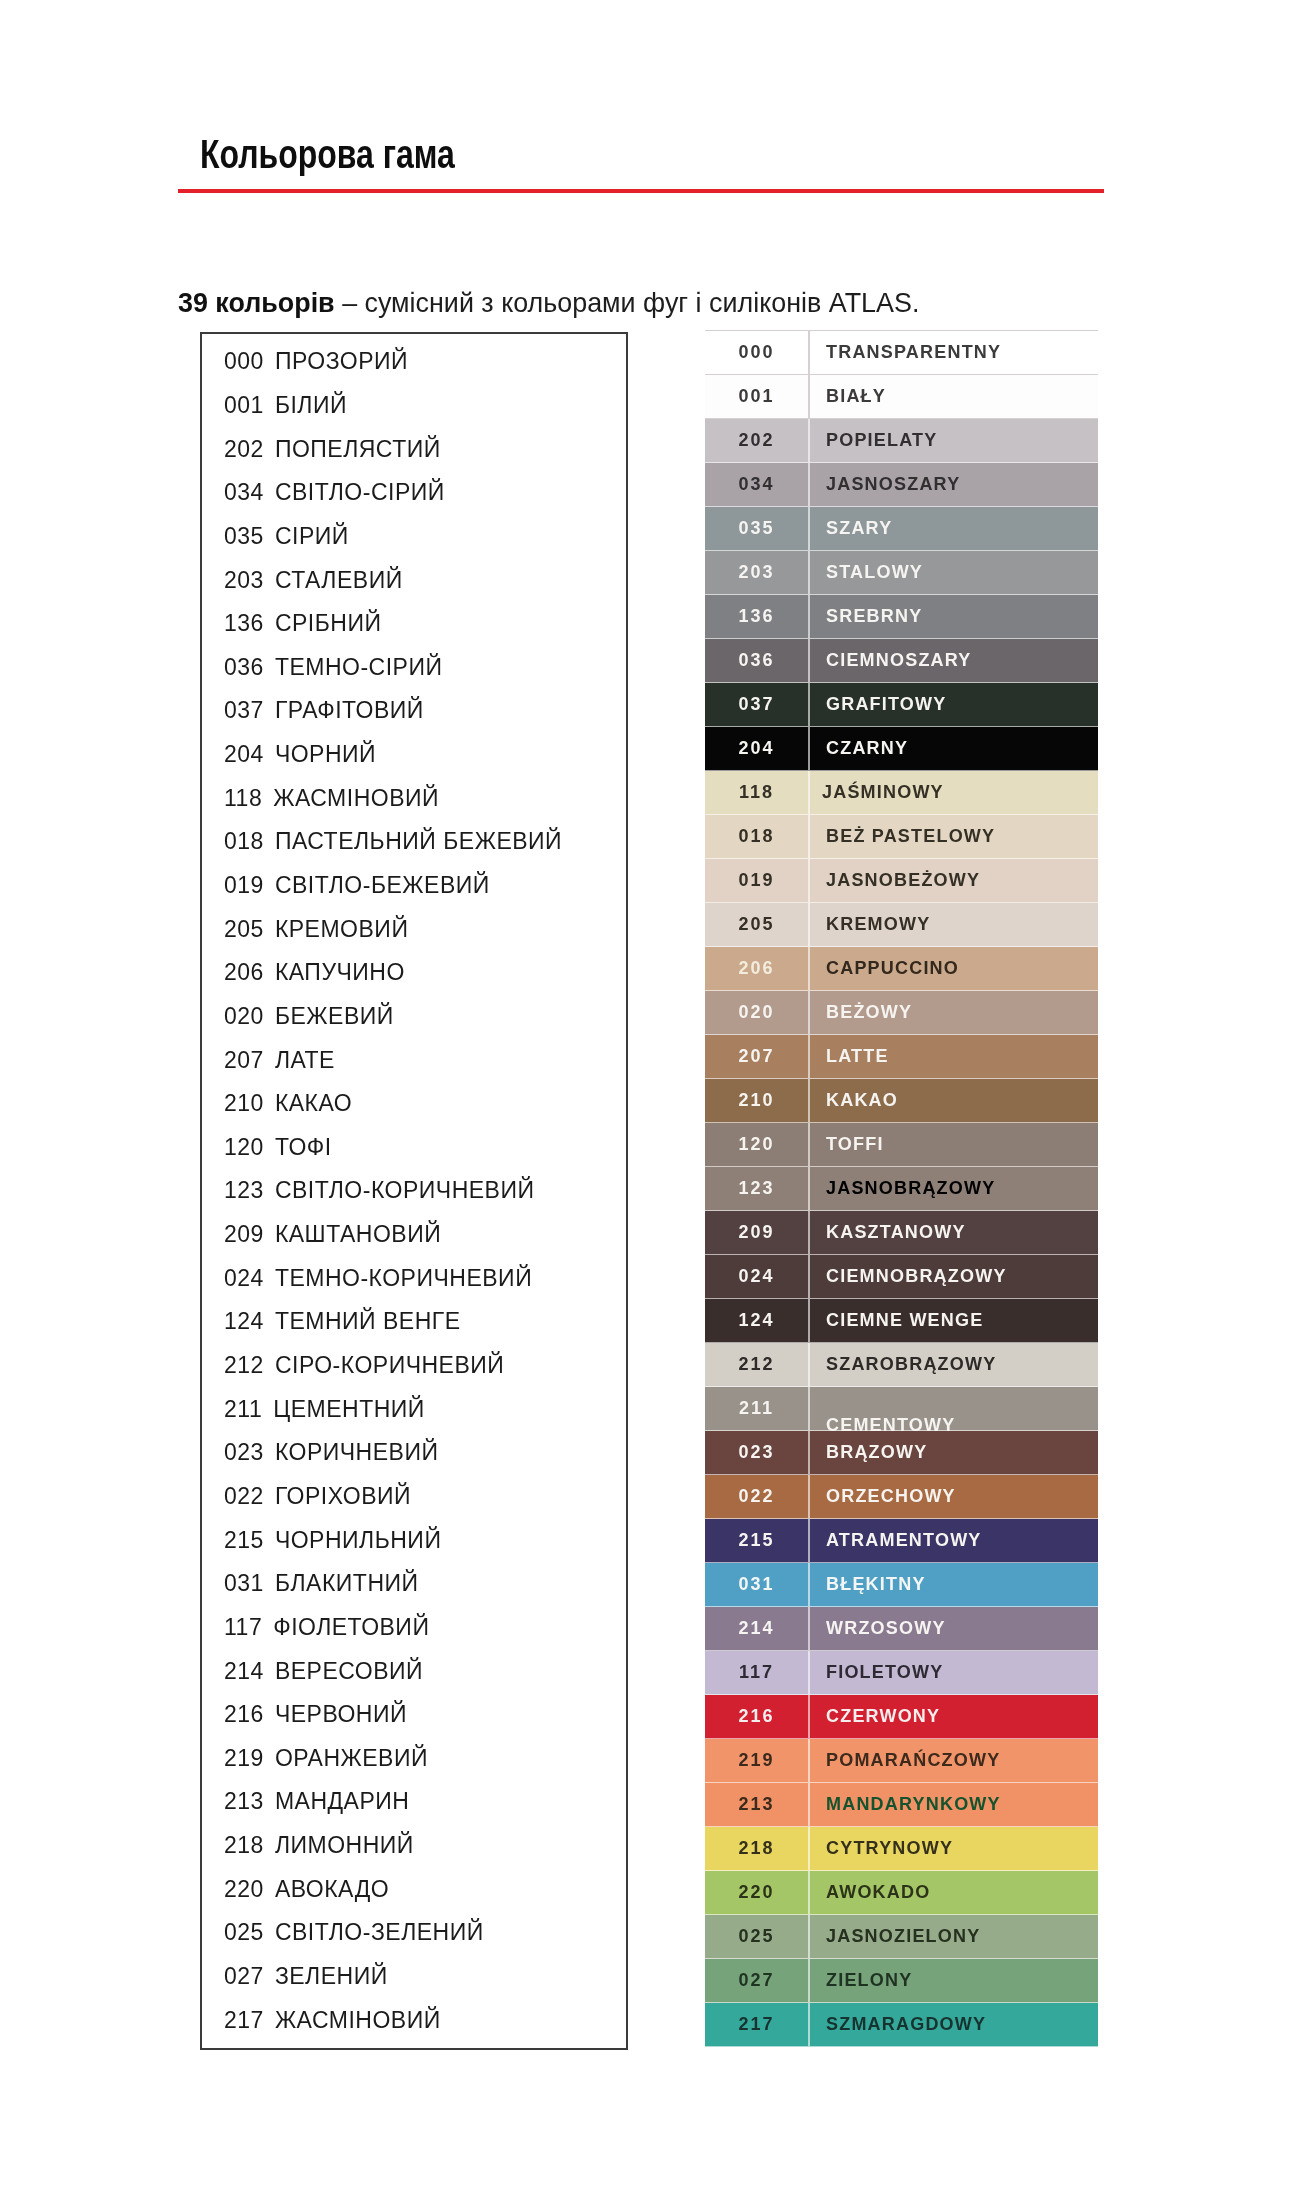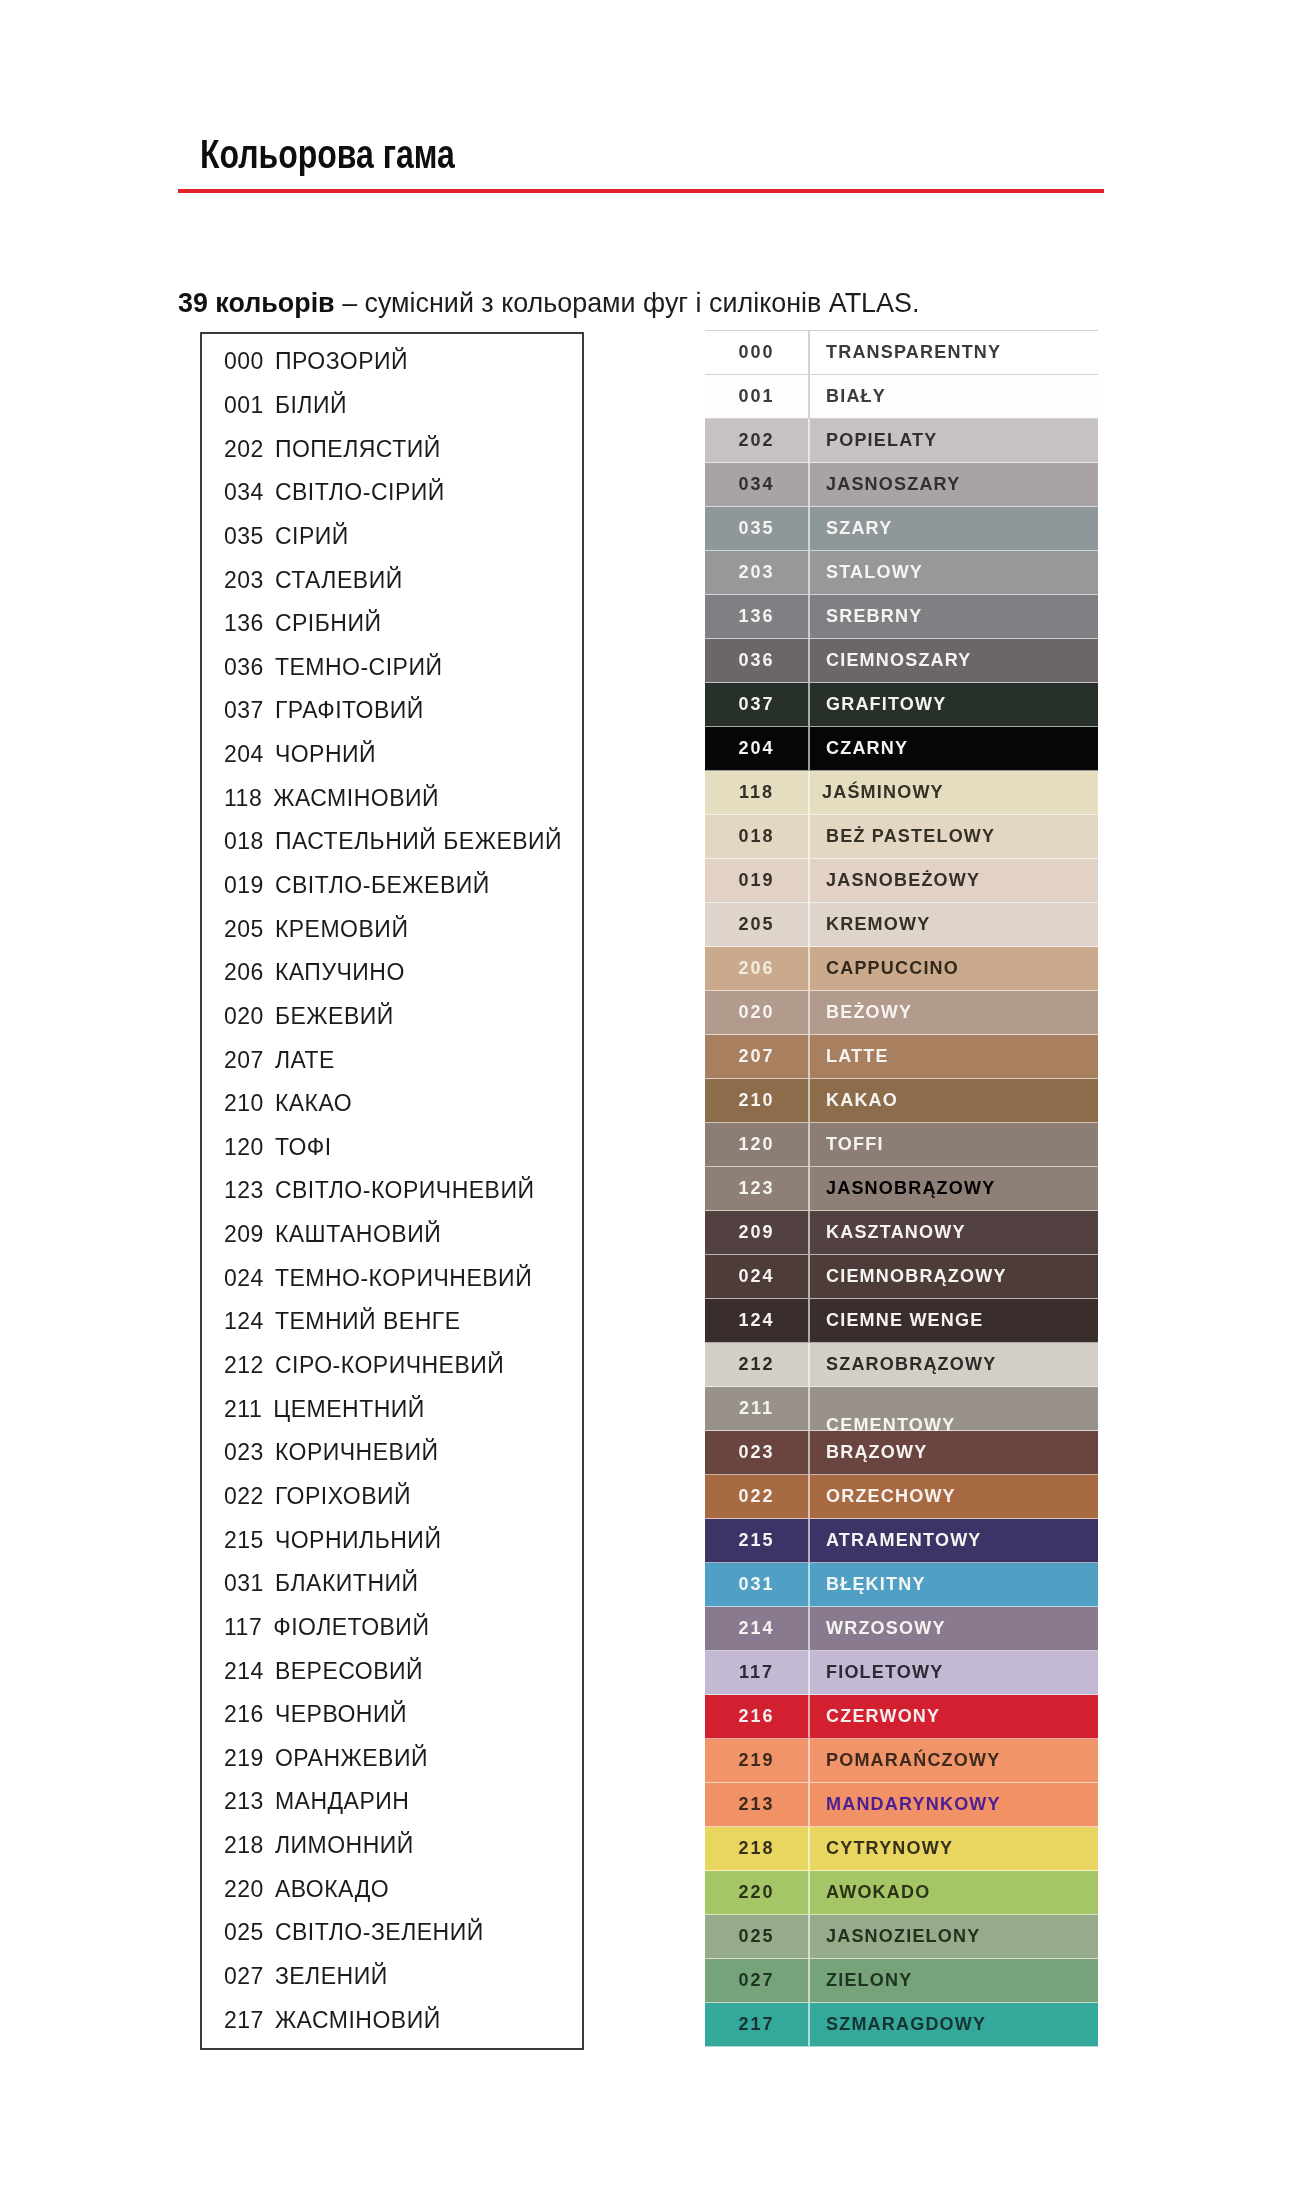--- a/index.html
+++ b/index.html
@@ -24,21 +24,21 @@
 
   .page-subtitle {
     position:absolute; left:178px; top:259px;
     font-size:28px; color:#1d1d1d; white-space:nowrap;
     transform:scaleX(0.96); transform-origin:left top;
   }
   .page-subtitle b { font-weight:bold; color:#111; }
 
   .list-box {
     position:absolute; left:200px; top:332px;
-    width:384px; height:1718px;
+    width:428px; height:1718px;
     border:2px solid #3b3b3b; box-sizing:border-box;
     display:flex; flex-direction:column; justify-content:space-around;
     padding:6px 4px 6px 22px;
   }
   .list-item {
     font-size:23px; color:#1b1b1b; letter-spacing:0.5px;
     white-space:nowrap; line-height:1;
   }
   .list-item .code { margin-right:11px; }
 
@@ -321,21 +321,21 @@
     <div class="trow" style="background: rgb(211, 32, 48);">
     <div class="tcode" style="color: rgb(246, 238, 238);">216</div>
     <div class="tname" style="color: rgb(246, 238, 238);">CZERWONY</div>
   </div>
     <div class="trow" style="background: rgb(242, 148, 105);">
     <div class="tcode" style="color: rgb(60, 42, 28);">219</div>
     <div class="tname" style="color: rgb(60, 42, 28);">POMARAŃCZOWY</div>
   </div>
     <div class="trow" style="background: rgb(240, 145, 102);">
     <div class="tcode" style="color: rgb(60, 42, 28);">213</div>
-    <div class="tname" style="color: #4c1d95;">MANDARYNKOWY</div>
+    <div class="tname" style="color: #14532d;">MANDARYNKOWY</div>
   </div>
     <div class="trow" style="background: rgb(233, 214, 96);">
     <div class="tcode" style="color: rgb(53, 48, 26);">218</div>
     <div class="tname" style="color: rgb(53, 48, 26);">CYTRYNOWY</div>
   </div>
     <div class="trow" style="background: rgb(164, 198, 103);">
     <div class="tcode" style="color: rgb(44, 51, 24);">220</div>
     <div class="tname" style="color: rgb(44, 51, 24);">AWOKADO</div>
   </div>
     <div class="trow" style="background: rgb(149, 171, 138);">

